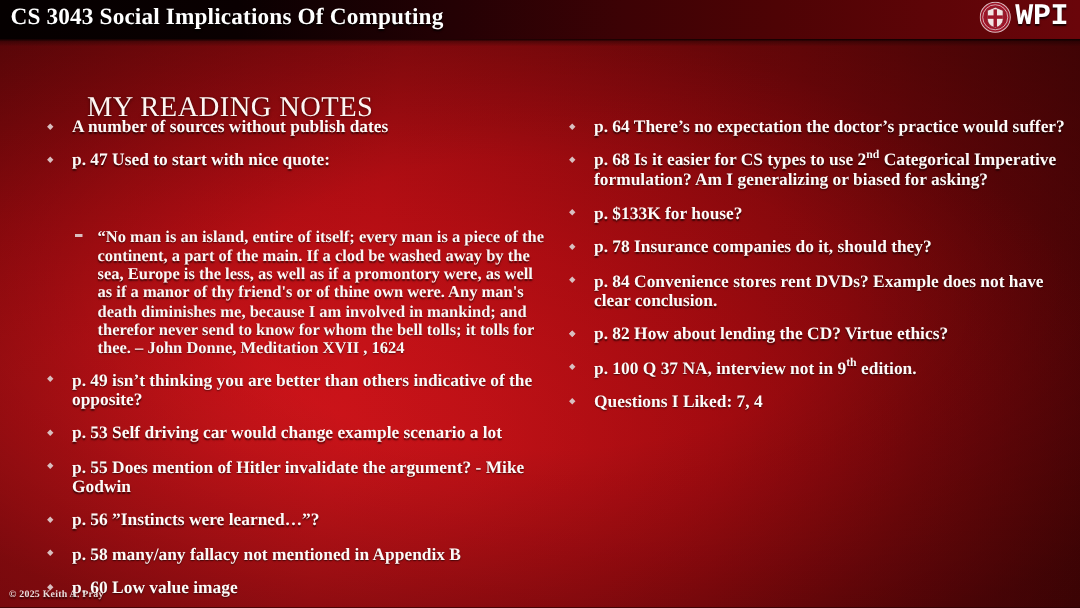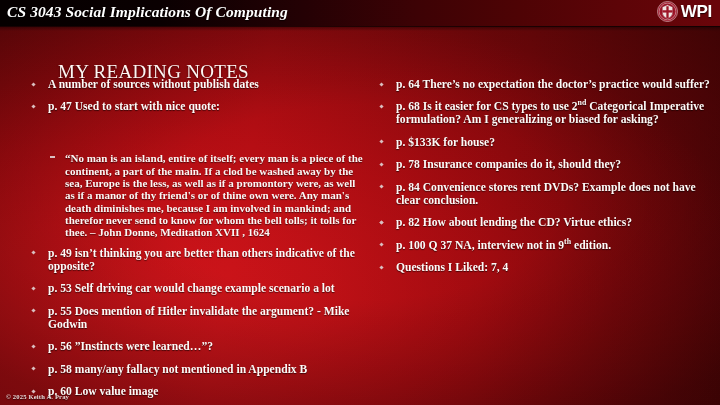--- a/index.html
+++ b/index.html
@@ -50,45 +50,44 @@
   .course-title {
     position: absolute;
     left: 7px;
     top: 3px;
     font-size: 15.5px;
     font-weight: bold;
     color: #ffffff;
     letter-spacing: 0.1px;
     white-space: nowrap;
     text-shadow: 0 1px 1px rgba(0,0,0,0.8);
-    font-style: italic;
   }
 
   
   .wpi-logo {
     position: absolute;
     right: 8px;
     top: 1px;
     display: flex;
     align-items: center;
     gap: 3px;
     z-index: 6;
   }
   .wpi-seal {
     width: 21px;
     height: 21px;
     flex: 0 0 auto;
   }
   .wpi-text {
-    font-size: 17px;
+    font-size: 20px;
     font-weight: bold;
     color: #ffffff;
     letter-spacing: -0.3px;
     line-height: 21px;
-    font-family: Liberation Sans, sans-serif;
+    font-family: Liberation Mono, monospace;
     text-shadow: 0 1px 1px rgba(0,0,0,0.75);
   }
 
   
   .slide-title {
     position: absolute;
     left: 58px;
     top: 48px;
     font-size: 19px;
     font-weight: normal;

